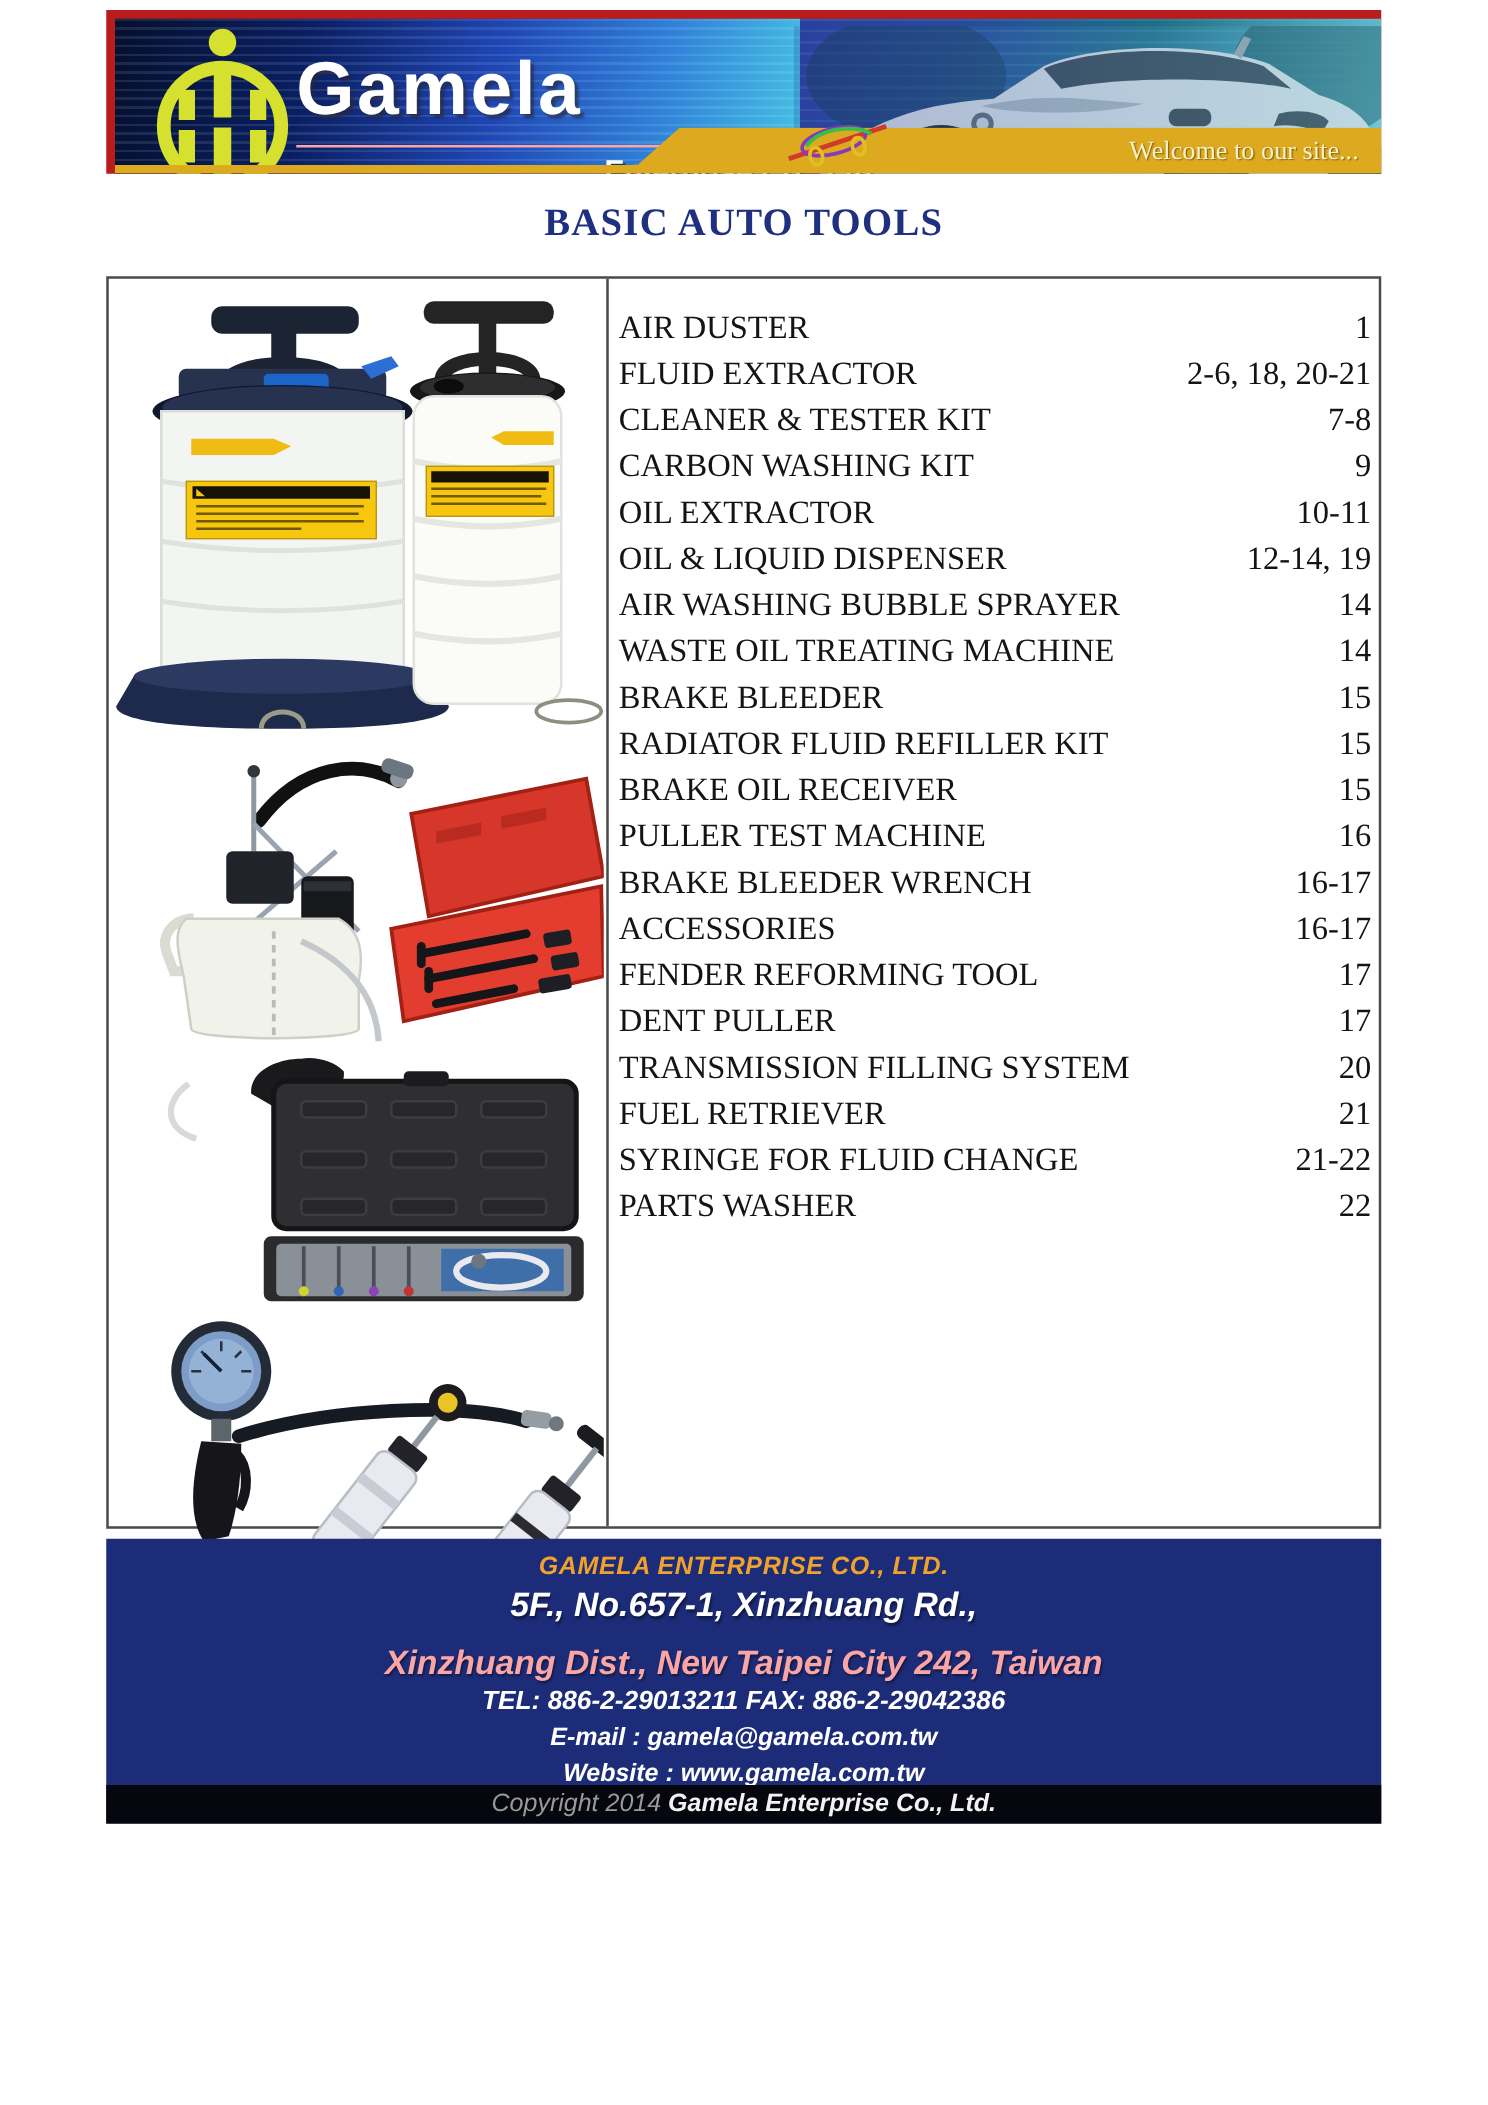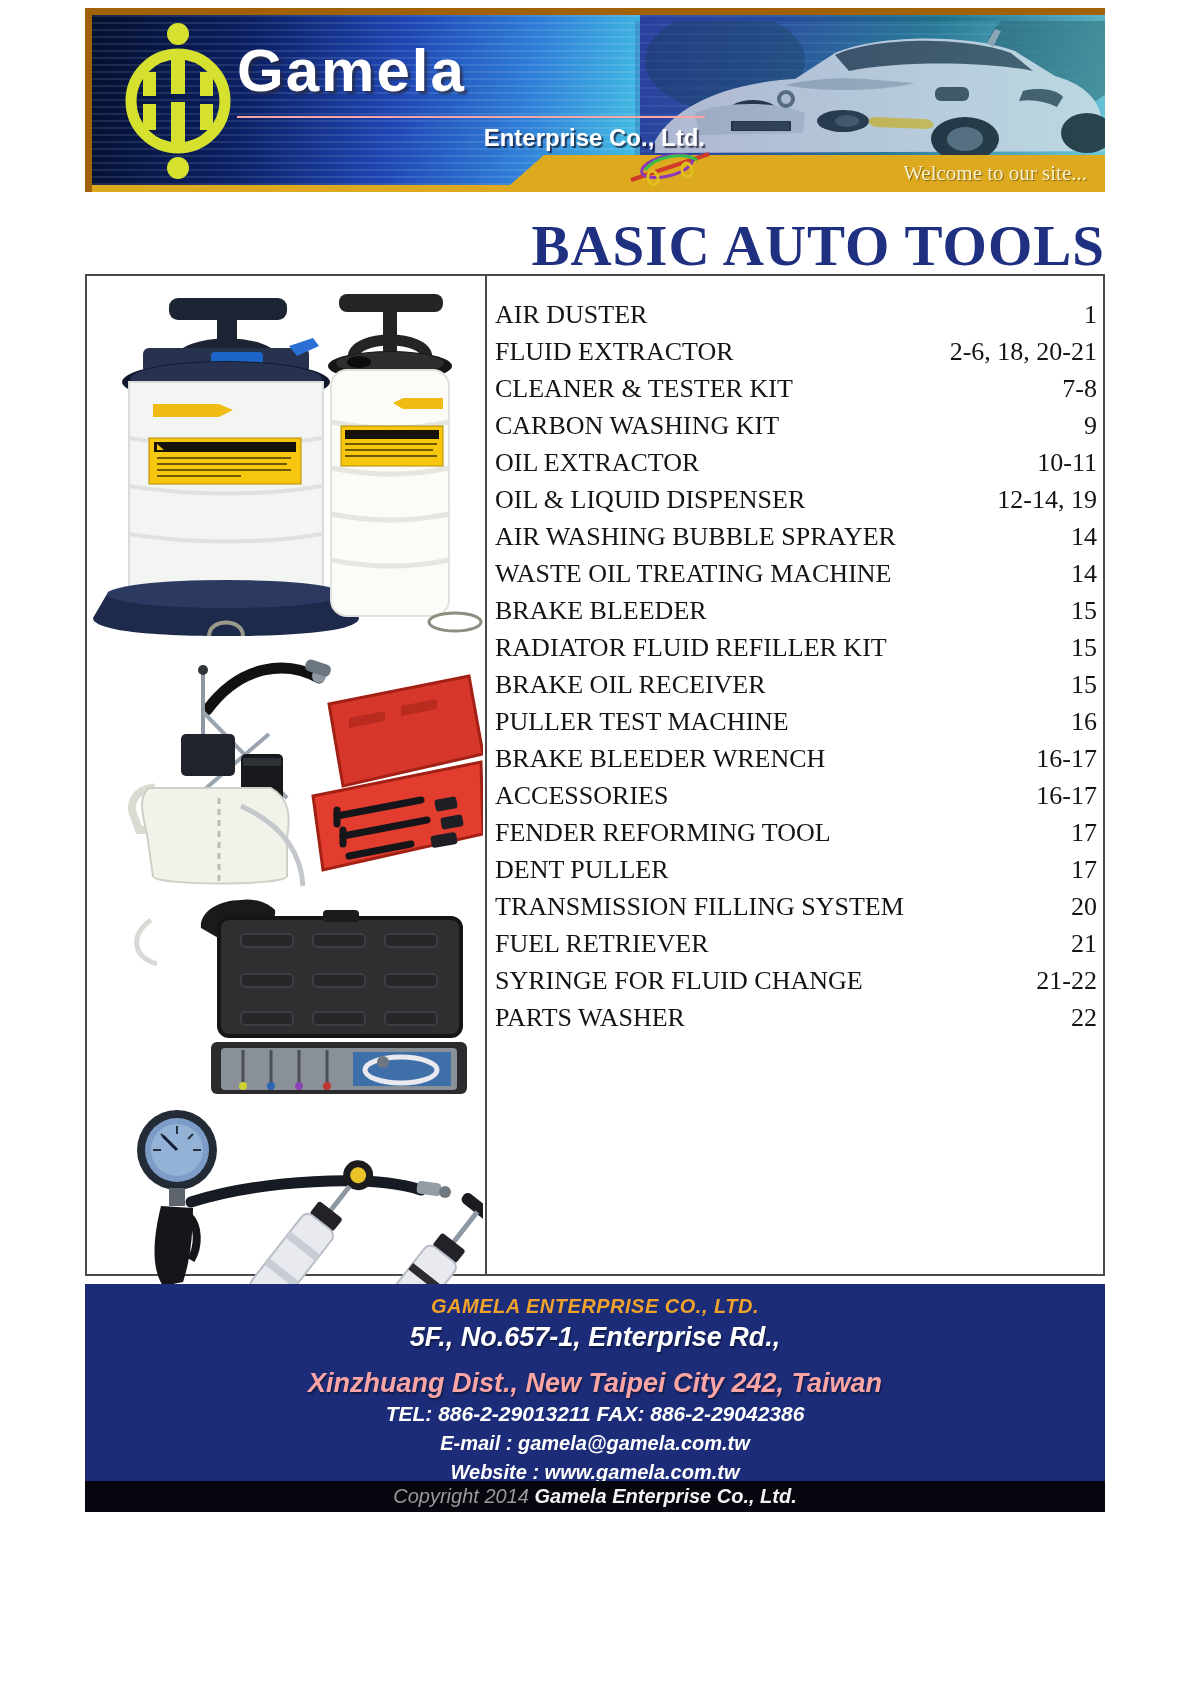--- a/index.html
+++ b/index.html
@@ -1,21 +1,21 @@
 <!DOCTYPE html>
 <html><head>
 <meta charset="utf-8">
 <style>
   * { margin:0; padding:0; box-sizing:border-box; }
   html,body { background:#ffffff; width:1190px; }
   body { font-family:"Liberation Sans", sans-serif; }
   .page { width:1020px; margin:8px auto 0 auto; }
 
   
-  .banner { position:relative; height:184px; background:#a16207; overflow:hidden; }
+  .banner { position:relative; height:131px; background:#b91c1c; overflow:hidden; }
   .banner-left {
     position:absolute; left:7px; top:7px; bottom:0; width:548px;
     background:
       repeating-linear-gradient(180deg, rgba(255,255,255,0.10) 0 2px, rgba(0,0,0,0) 2px 7px),
       linear-gradient(100deg,#04102e 0%,#0a1f63 28%,#1e46b4 55%,#2f7fd8 78%,#45c2e4 100%);
   }
   .banner-right {
     position:absolute; left:555px; top:7px; right:0; bottom:0;
     background:
       repeating-linear-gradient(180deg, rgba(120,230,240,0.12) 0 2px, rgba(0,0,0,0) 2px 9px),
@@ -41,23 +41,23 @@
   }
   .welcome-text {
     position:absolute; right:18px; bottom:6px;
     font-family:"Liberation Serif", serif; font-size:21px; color:#f7f1cc;
     text-shadow:1px 1px 1px rgba(90,60,0,0.65);
   }
   .car-sketch { position:absolute; left:540px; bottom:2px; width:90px; height:46px; }
 
   
   .page-title {
-    margin-top:21px; text-align:right;
+    margin-top:21px; text-align:center;
     font-family:"Liberation Serif", serif; font-weight:bold;
-    font-size:57px; color:#203080; letter-spacing:1px; height:47px;
+    font-size:31px; color:#203080; letter-spacing:1px; height:47px;
   }
 
   
   .content-box {
     margin-top:14px; height:1002px; border:2px solid #4a4a4a;
     display:flex;
   }
   .img-col { width:400px; border-right:2px solid #4a4a4a; padding:10px 4px 0 4px; }
   .img-col svg { display:block; }
   .toc-col { flex:1; padding:24px 6px 0 8px; }
@@ -409,21 +409,21 @@
 
   <div class="toc-row">
     <span class="toc-label">PARTS WASHER</span>
     <span class="toc-pages">22</span>
   </div>
 </div>
   </div>
 
   <div class="footer">
     <div class="f-company">GAMELA ENTERPRISE CO., LTD.</div>
-    <div class="f-addr1">5F., No.657-1, Enterprise Rd.,</div>
+    <div class="f-addr1">5F., No.657-1, Xinzhuang Rd.,</div>
     <div class="f-addr2">Xinzhuang Dist., New Taipei City 242, Taiwan</div>
     <div class="f-tel">
       <span>TEL:</span>
       <span>886-2-29013211</span>
       <span>FAX:</span>
       <span>886-2-29042386</span>
     </div>
     <div class="f-mail">
       <span>E-mail</span><span> : </span><a href="#">gamela@gamela.com.tw</a>
     </div>

